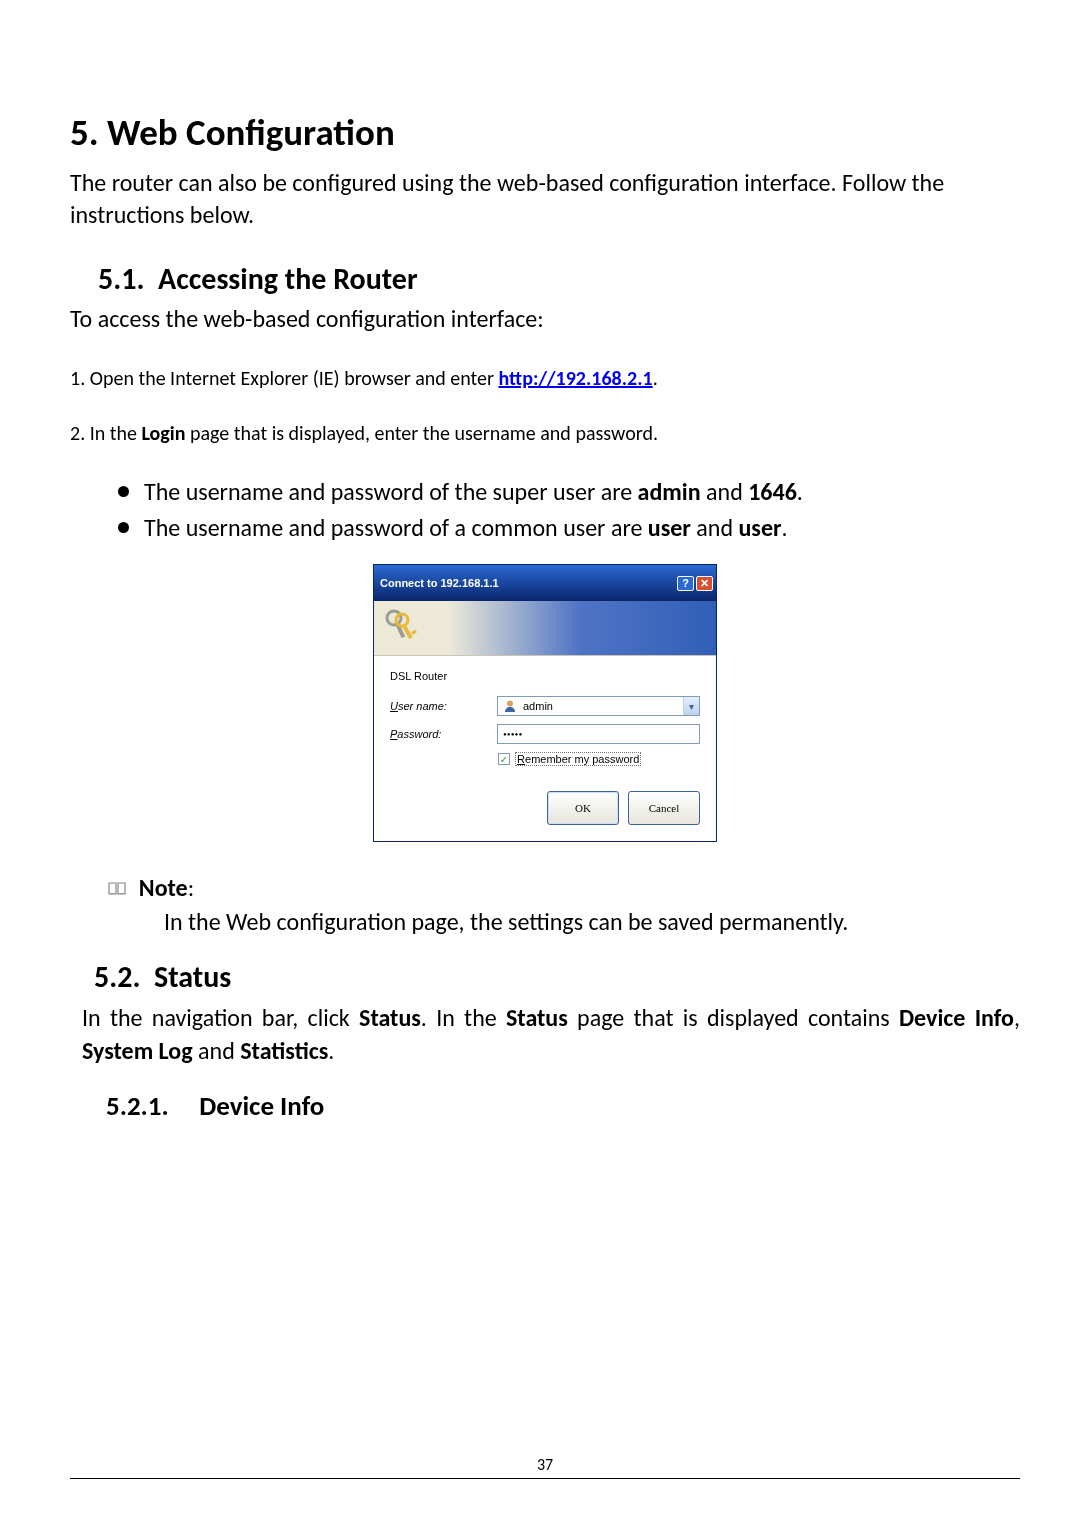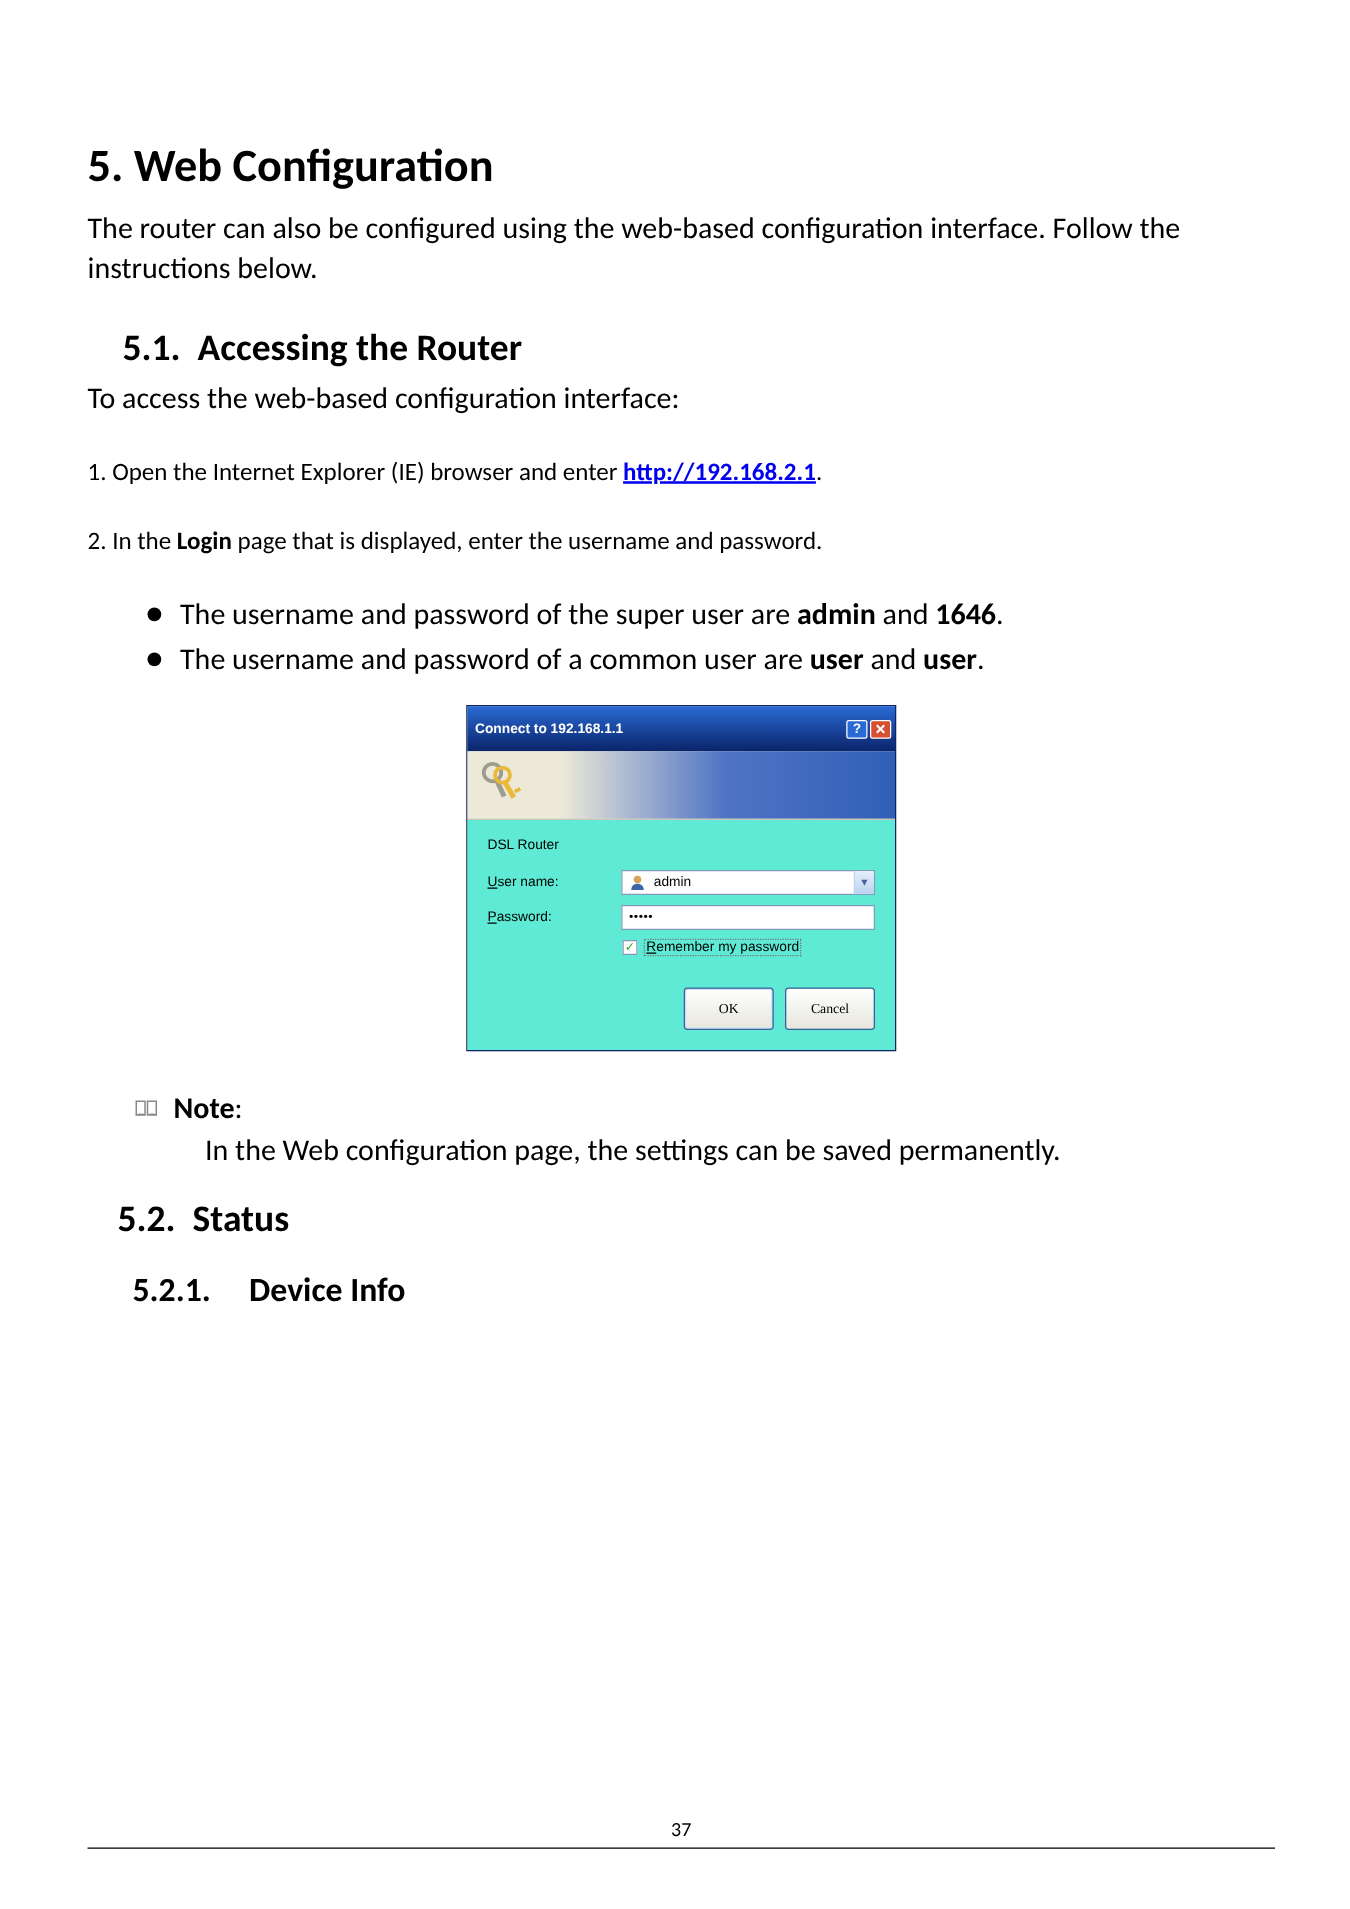--- a/index.html
+++ b/index.html
@@ -133,27 +133,27 @@
     height: 55px;
     background: linear-gradient(to right, #ece9d8 0%, #ece9d8 22%, #4f74c5 60%, #315fb6 100%);
     border-bottom: 1px solid #c9c6b8;
     display: flex;
     align-items: center;
     padding-left: 6px;
   }
   .keys-icon svg { width: 40px; height: 40px; }
   .dlg-body {
     padding: 14px 16px 16px 16px;
-    background: #5eead4;
+    background: #ffffff;
     font-size: 11px;
     color: #000;
   }
   .realm { margin-bottom: 14px; }
   .form-row { display: flex; align-items: center; margin-bottom: 8px; }
-  .form-row .lbl { width: 107px; }
+  .form-row .lbl { width: 107px; font-style: italic; }
   .combo {
     flex: 1;
     height: 20px;
     border: 1px solid #7f9db9;
     background: #fff;
     display: flex;
     align-items: center;
     padding-left: 5px;
     position: relative;
   }
@@ -344,20 +344,23 @@
       </span>
       &nbsp;<b>Note</b><span>:</span>
     </div>
     <div class="note-line2">In the Web configuration page, the settings can be saved permanently.</div>
   </div>
 
   <h2 class="subsection2">
     <span>5.2.</span>&nbsp;&nbsp;<span>Status</span>
   </h2>
 
+  <p class="body2">
+    <span>In the navigation bar, click </span><b>Status</b><span>. In the </span><b>Status</b><span> page that is displayed contains </span><b>Device Info</b><span>, </span><b>System Log</b><span> and </span><b>Statistics</b><span>.</span>
+  </p>
 
   <h3 class="subsubsection">
     <span>5.2.1.</span>&nbsp;&nbsp;&nbsp;&nbsp;&nbsp;<span>Device Info</span>
   </h3>
 
 
   <div class="footer">
     <div class="pagenum">37</div>
     <div class="hr"></div>
   </div>

